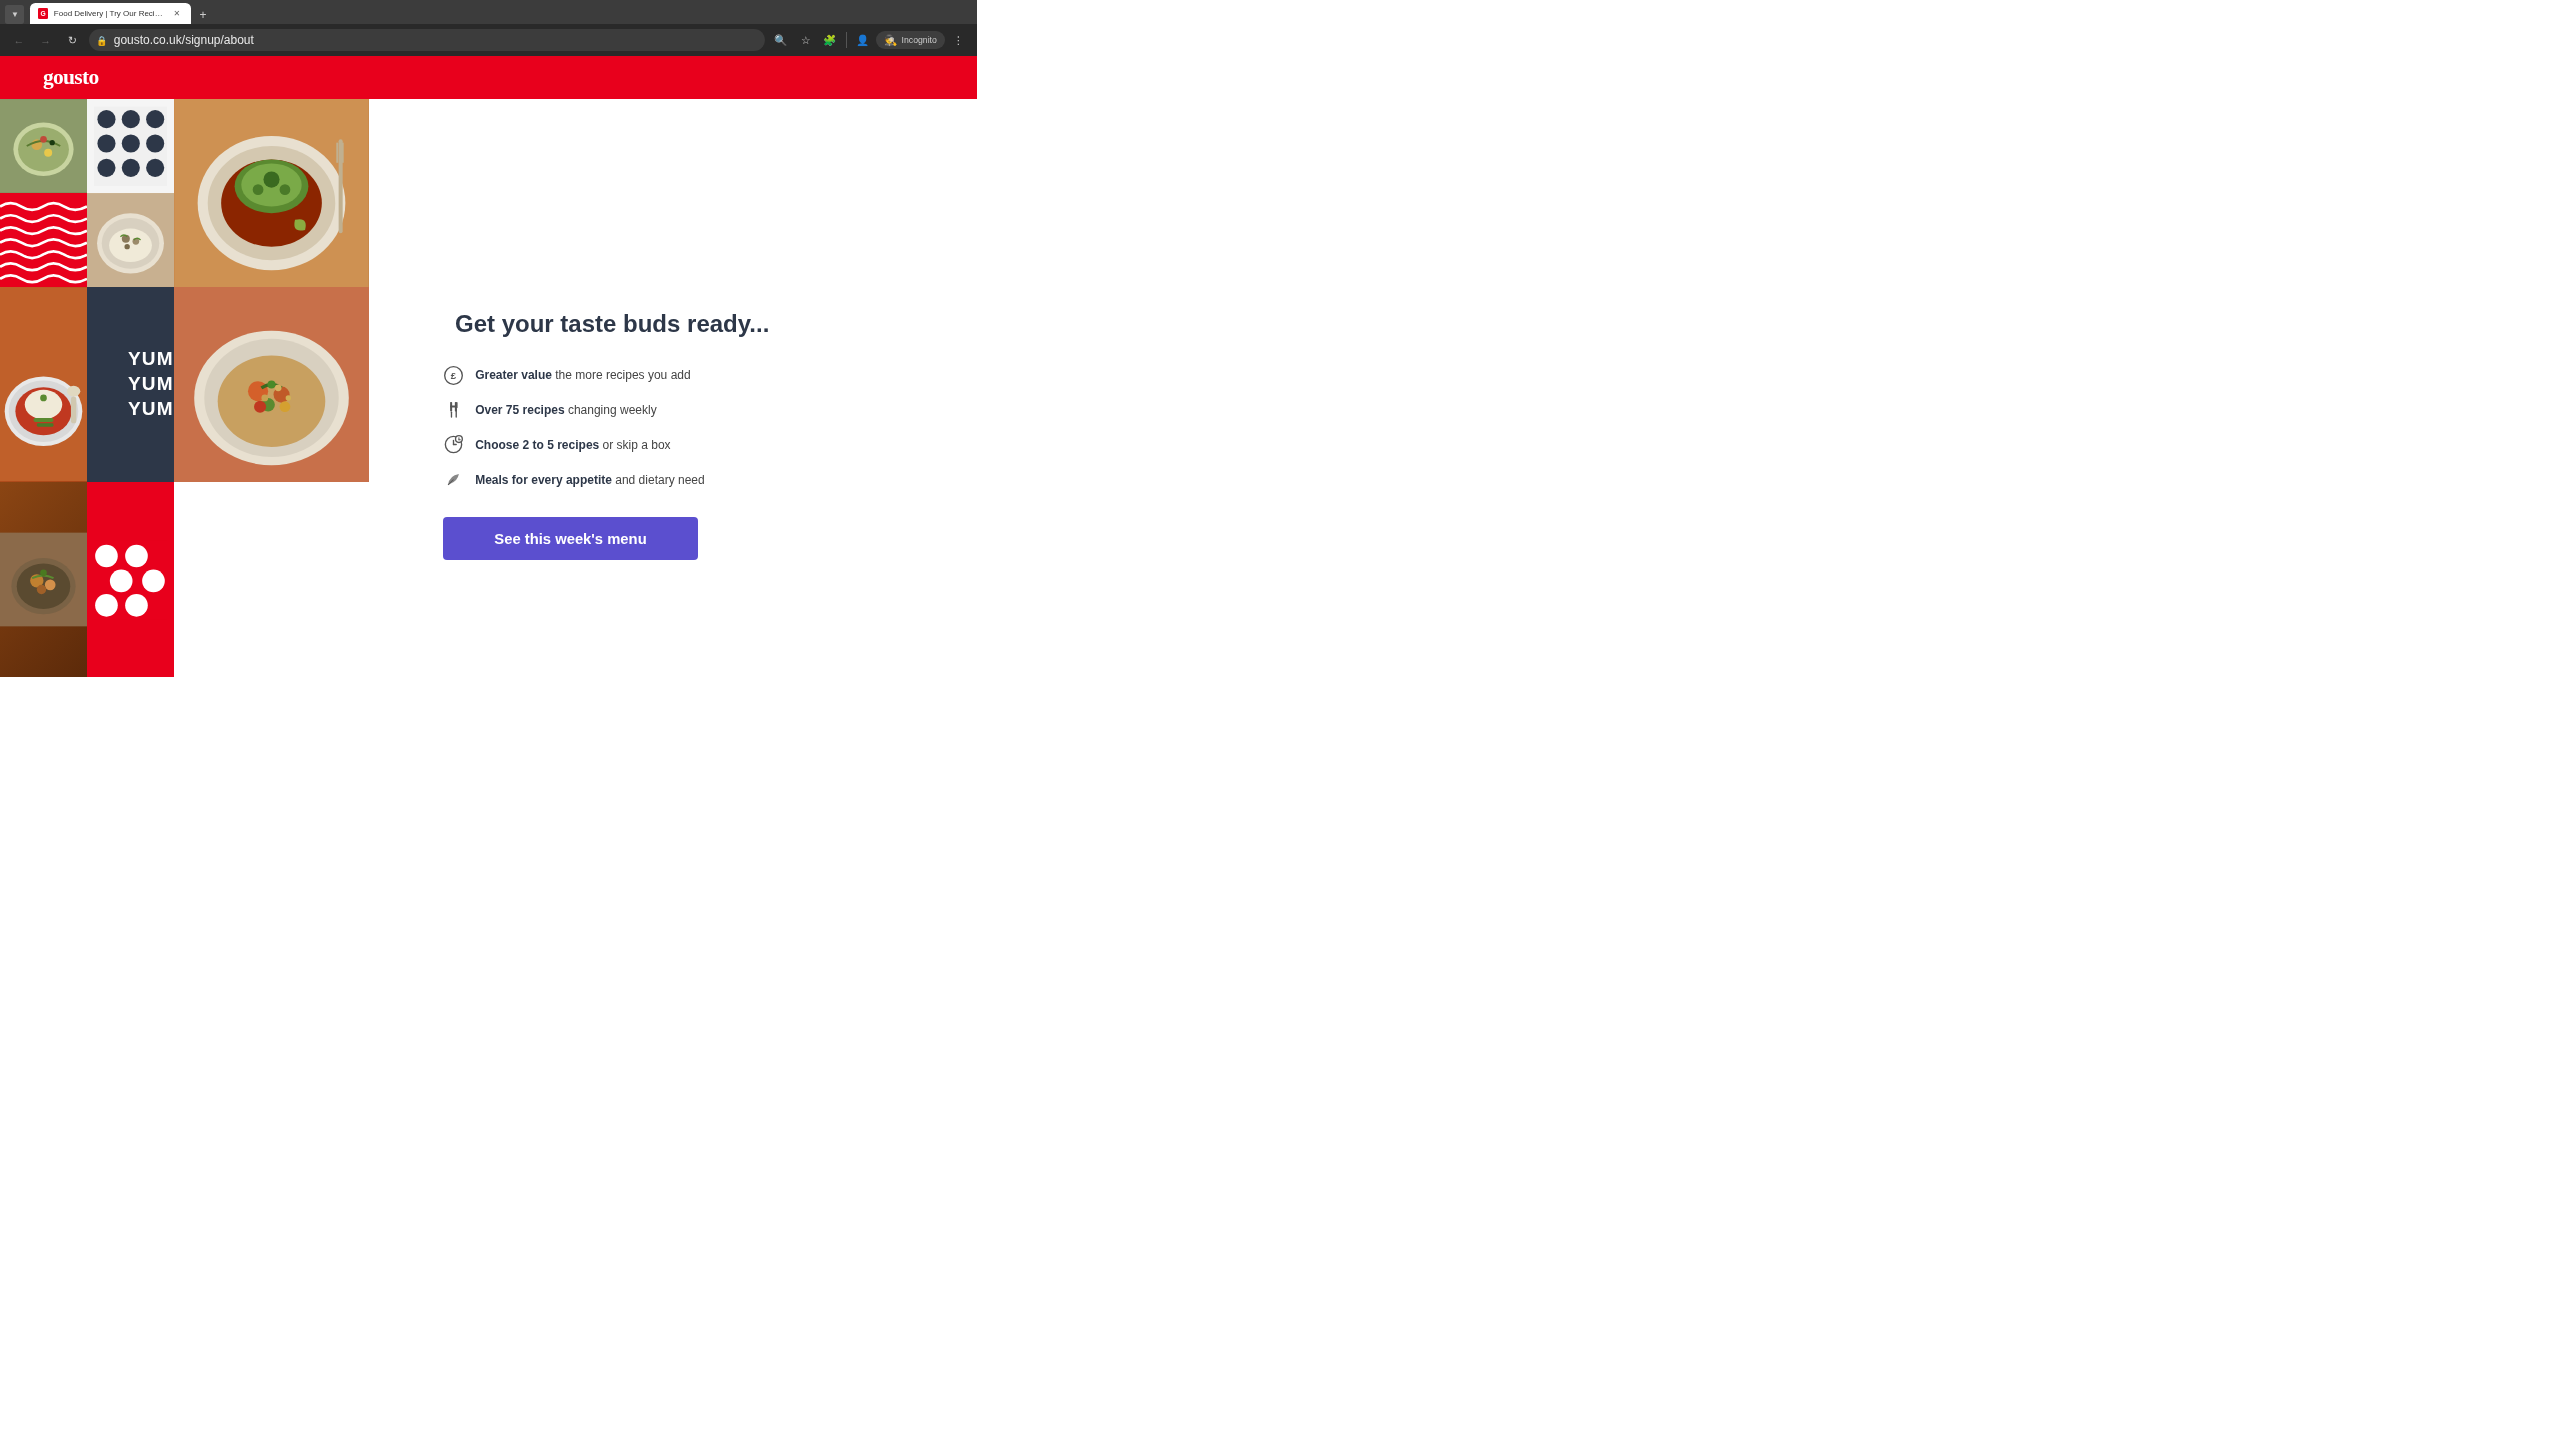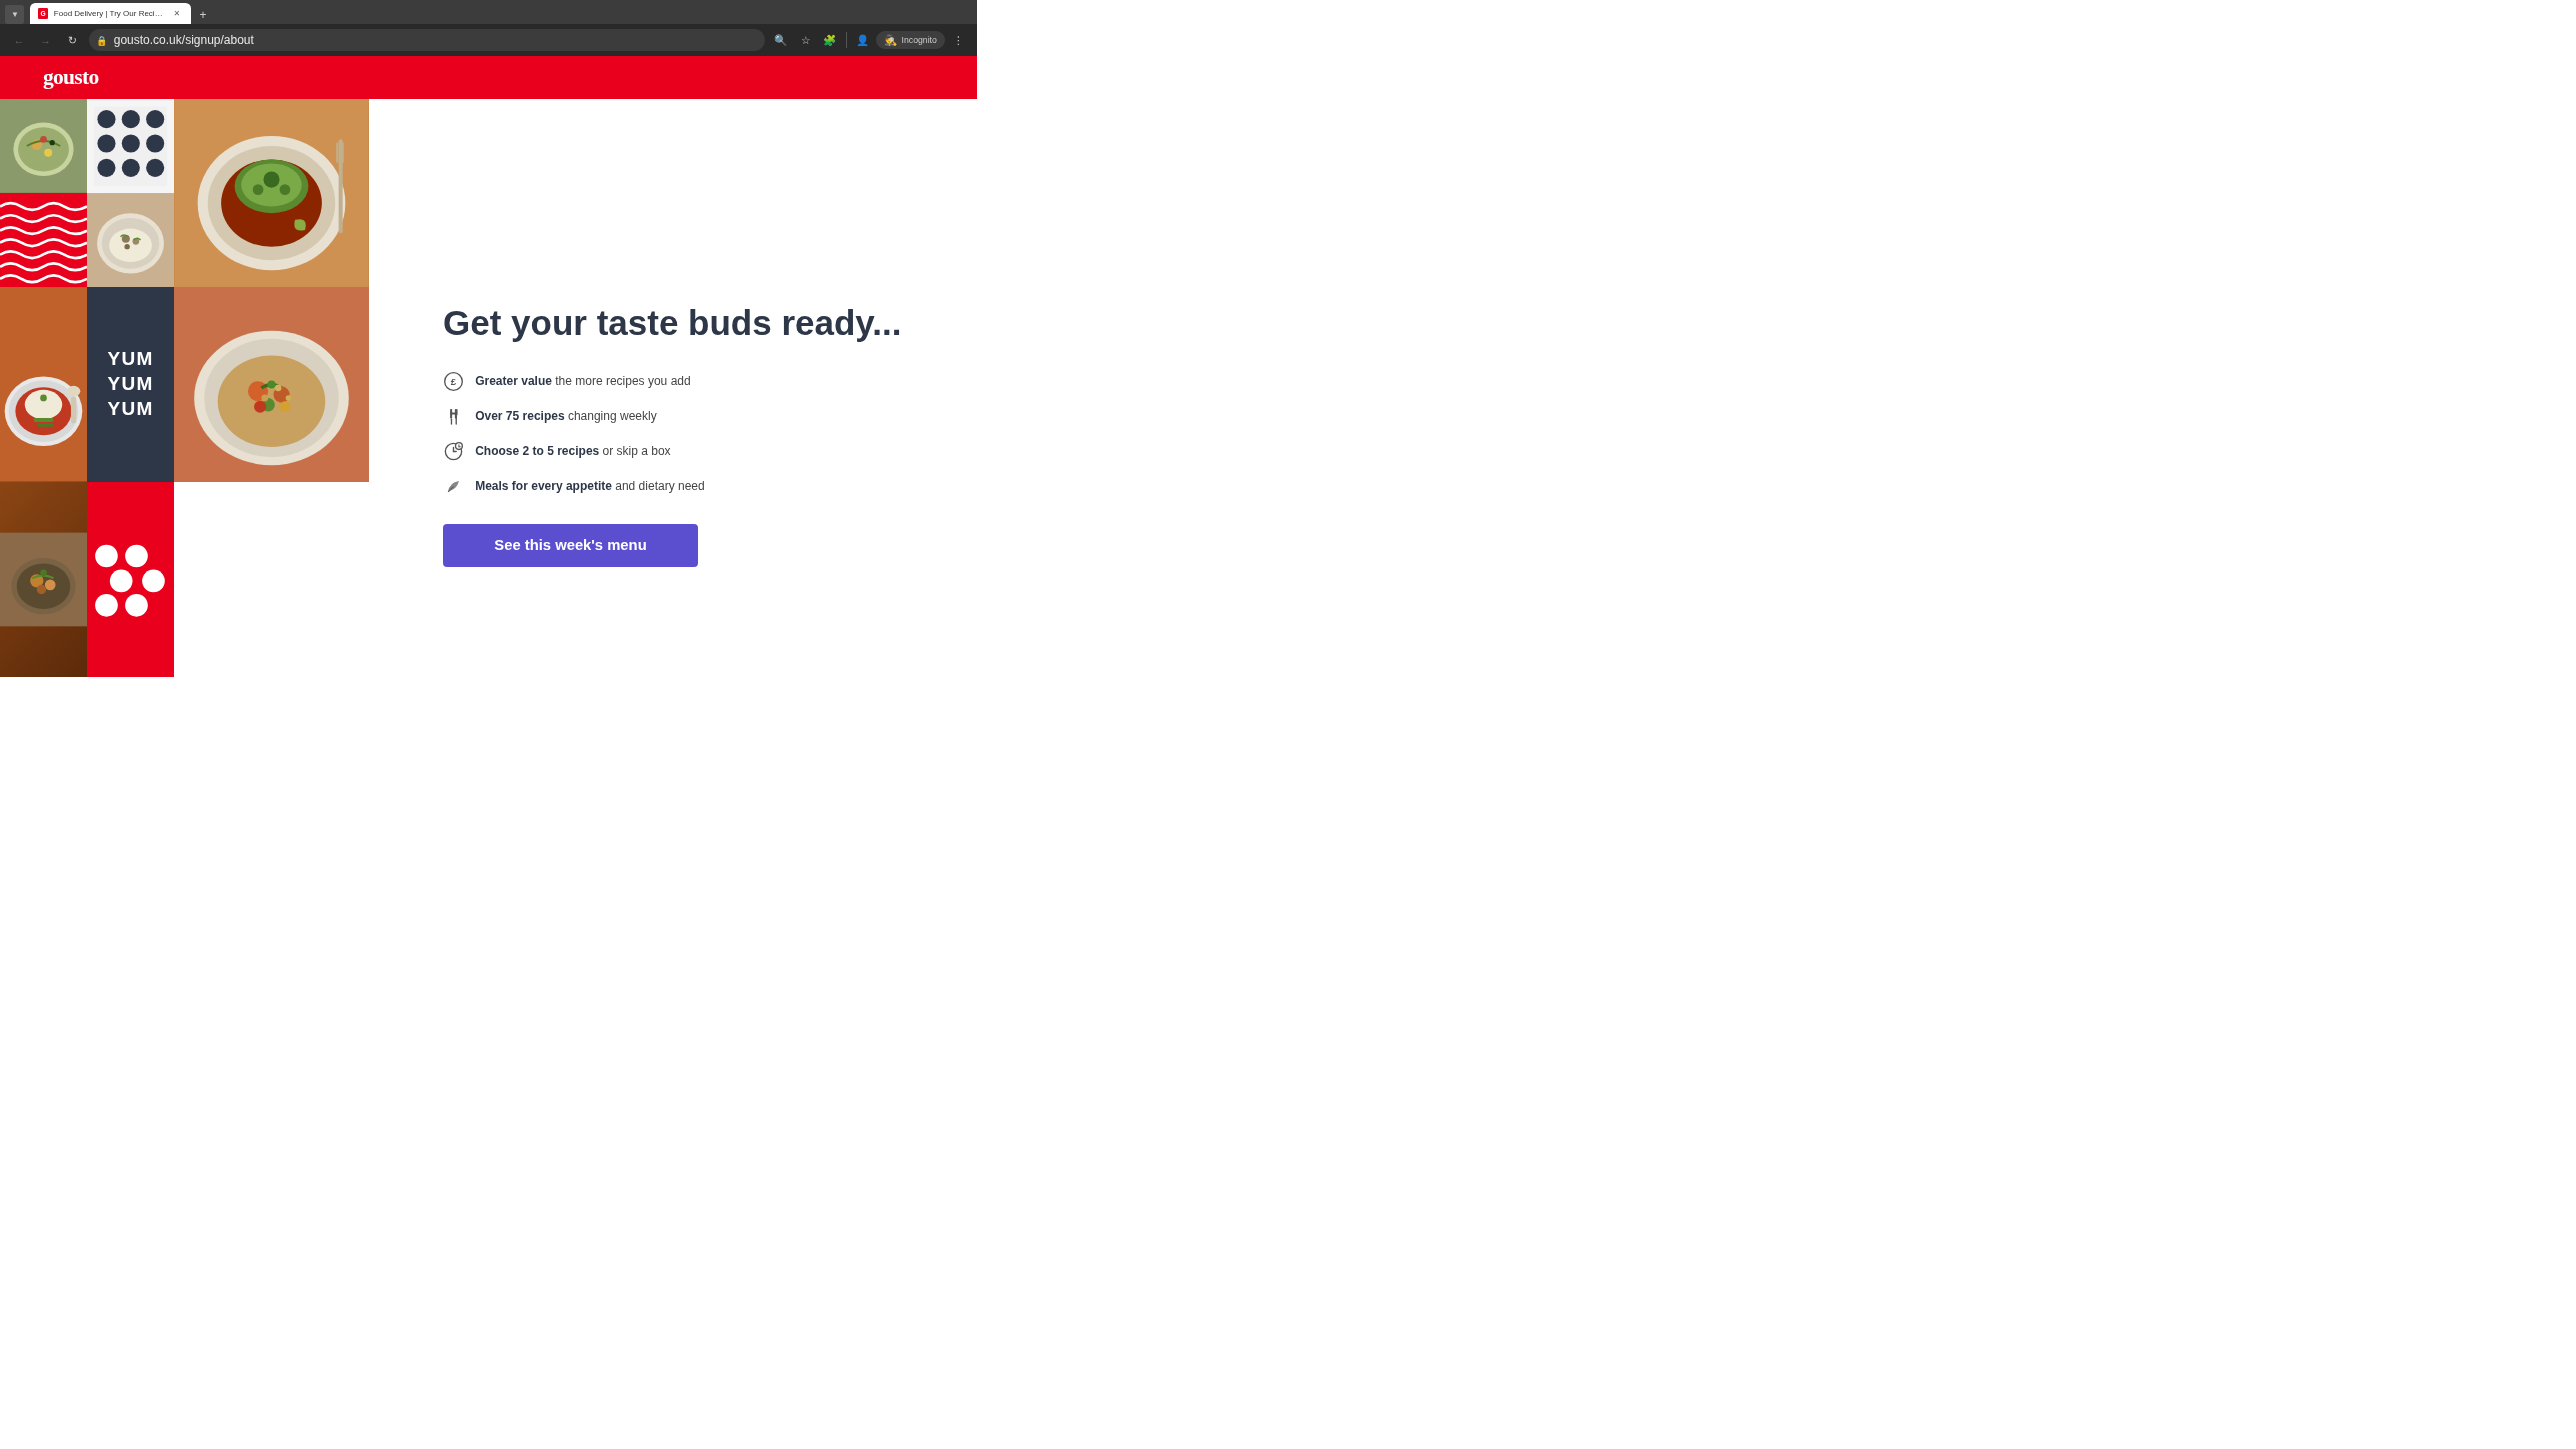--- a/index.html
+++ b/index.html
@@ -281,25 +281,26 @@
     
     .right-panel {
       flex: 1;
       display: flex;
       flex-direction: column;
       justify-content: center;
       padding: 40px 54px;
     }
 
     .hero-title {
-      font-size: 35px;
+      font-size: 24px;
       font-weight: 800;
       color: #2d3748;
       line-height: 1.15;
       margin-bottom: 27px;
+      margin-left: 12px;
     }
 
     .features-list {
       list-style: none;
       display: flex;
       flex-direction: column;
       gap: 13.4px;
       margin-bottom: 27px;
     }
 
@@ -508,21 +509,21 @@
         <rect x="50" y="195" width="30" height="6" rx="3" fill="#5a8a30"></rect>
         <rect x="55" y="203" width="25" height="5" rx="2" fill="#4a7a28"></rect>
 
         <circle cx="65" cy="165" r="5" fill="#5a8a30"></circle>
 
         <ellipse cx="110" cy="155" rx="10" ry="8" fill="#e0d8c0"></ellipse>
         <rect x="106" y="163" width="8" height="40" rx="4" fill="#d0c8b0"></rect>
       </svg>
     </div>
 
-    <div class="grid-cell cell-yum" style="min-height:195px;">
+    <div class="grid-cell cell-yum" style="min-height:195px;justify-content:flex-end;">
       <div class="yum-text">YUM<br>YUM<br>YUM</div>
     </div>
 
     <div class="grid-cell food-cell food-cell-6" style="min-height:195px;">
       <svg width="100%" height="100%" viewBox="0 0 290 290" xmlns="http://www.w3.org/2000/svg">
         <rect width="290" height="290" fill="#c8704a"></rect>
 
         <ellipse cx="145" cy="165" rx="115" ry="100" fill="#e8e0d0"></ellipse>
         <ellipse cx="145" cy="165" rx="100" ry="88" fill="#d8d0c0"></ellipse>
 

